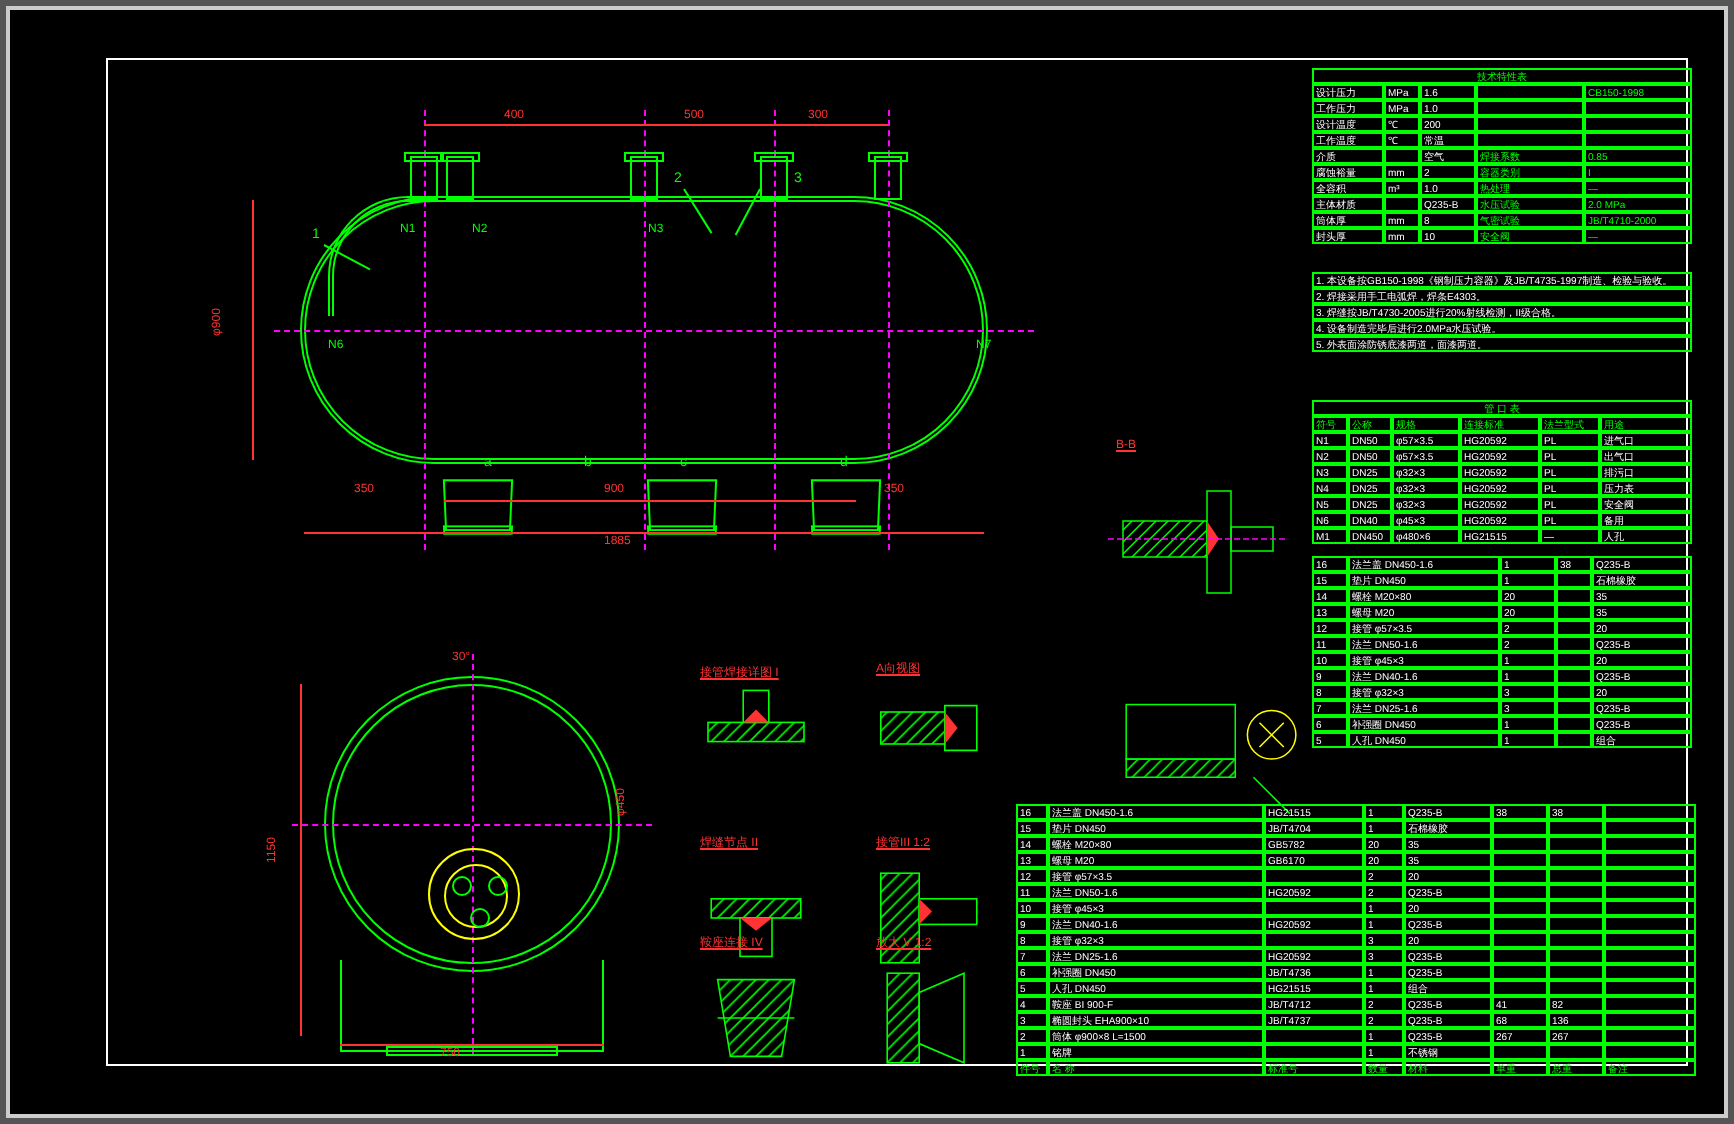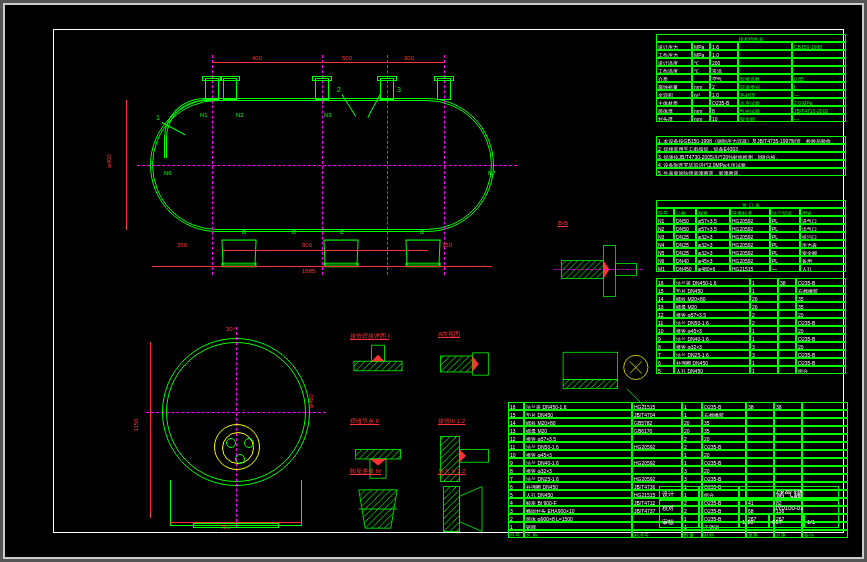--- a/index.html
+++ b/index.html
@@ -811,35 +811,16 @@
             <div class="grid-row">
               <div class="grid-cell" style="width: 18px;">5</div>
               <div class="grid-cell" style="width: 76px;">人孔 DN450</div>
               <div class="grid-cell" style="width: 28px;">1</div>
               <div class="grid-cell" style="width: 18px;"></div>
               <div class="grid-cell" style="width: 50px;">组合</div>
             </div>
           </div>
       </div>
 
-      <div class="title-block">
-        <div class="title-row">
-          <div class="title-cell" style="width:40px">设计</div>
-          <div class="title-cell" style="width:40px"></div>
-          <div class="title-cell" style="width:100px;text-align:center;font-size:9px">储气罐</div>
-        </div>
-        <div class="title-row">
-          <div class="title-cell" style="width:40px">校对</div>
-          <div class="title-cell" style="width:40px"></div>
-          <div class="title-cell" style="width:100px;text-align:center">JY0100-01</div>
-        </div>
-        <div class="title-row">
-          <div class="title-cell" style="width:40px">审核</div>
-          <div class="title-cell" style="width:40px"></div>
-          <div class="title-cell" style="width:30px">1:10</div>
-          <div class="title-cell" style="width:35px">617</div>
-          <div class="title-cell" style="width:35px">1/1</div>
-        </div>
-      </div>
 
     </div>
   </div>
 </div>
 
 </body></html>

